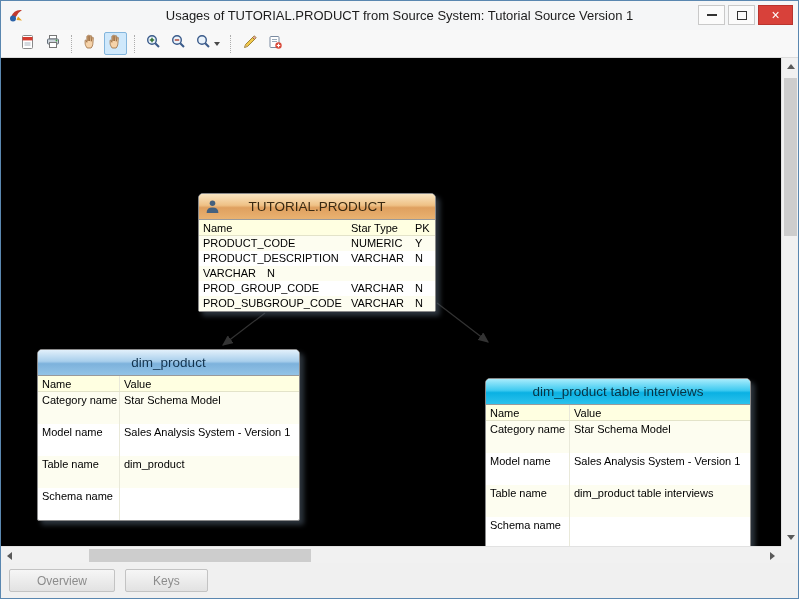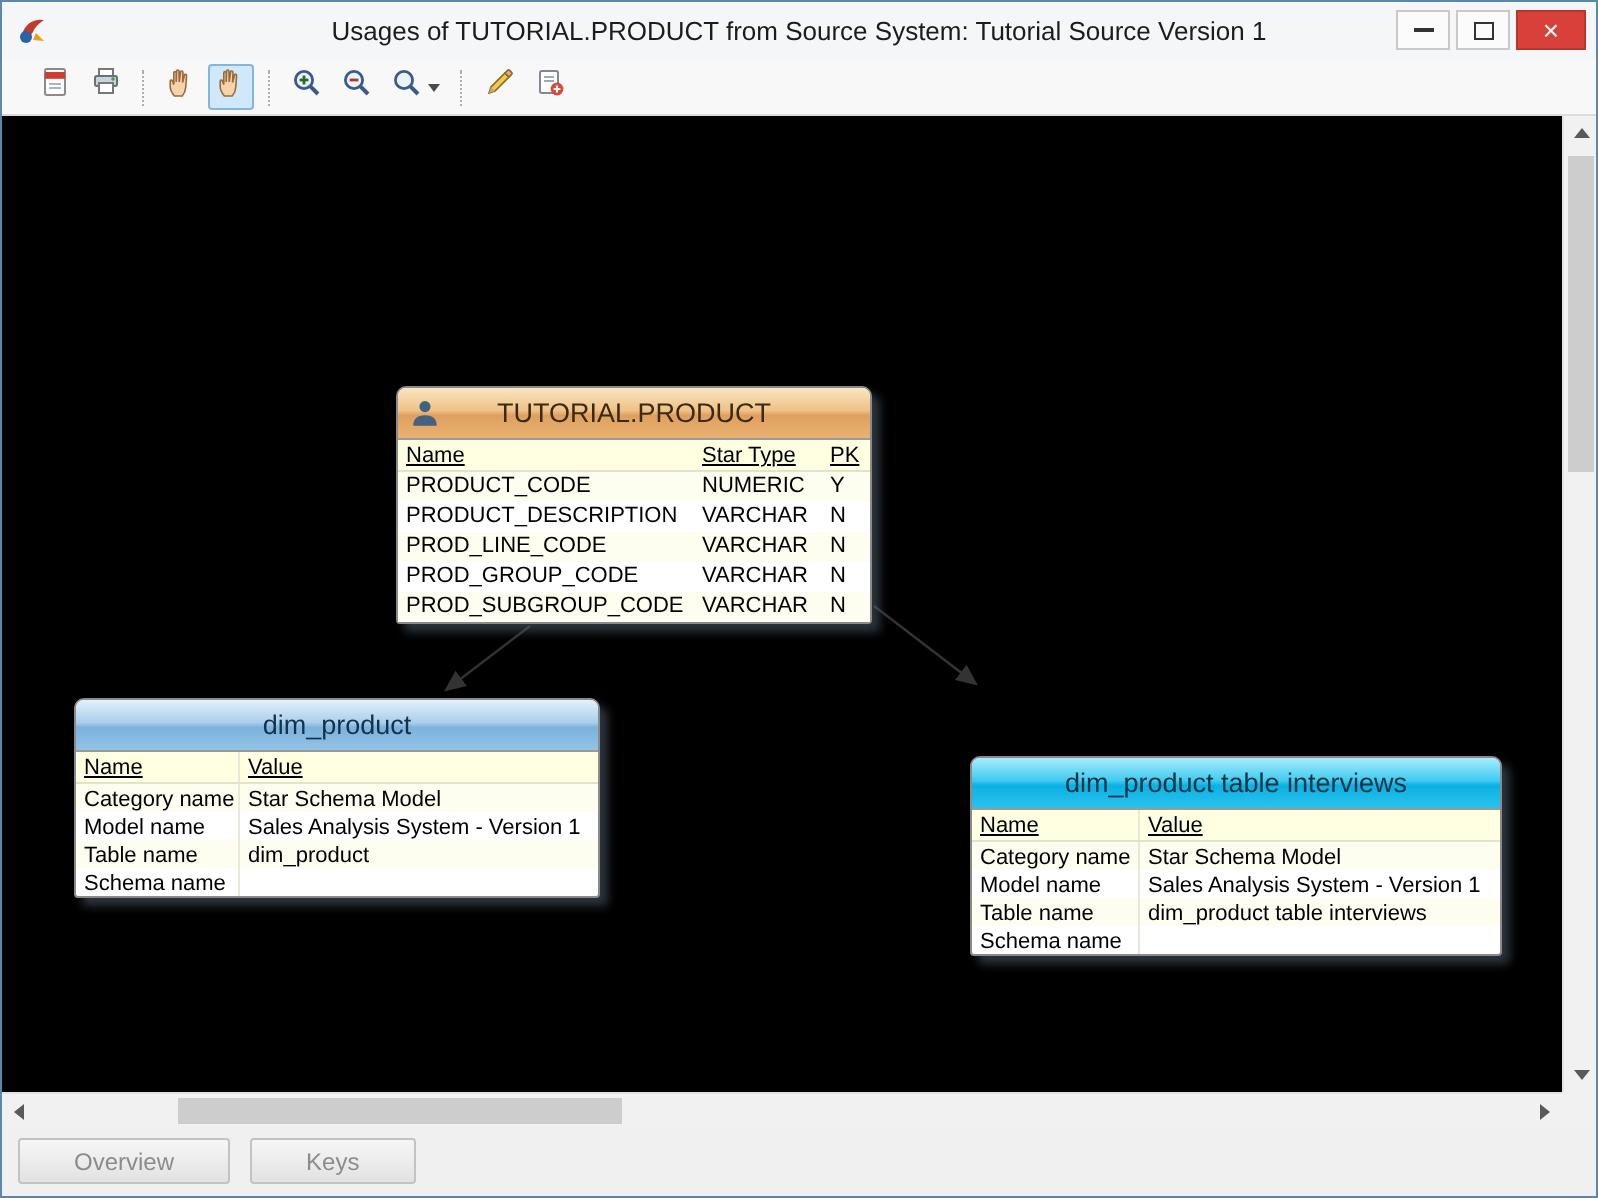--- a/index.html
+++ b/index.html
@@ -50,22 +50,22 @@
   .e-header{height:26px;border-radius:4px 4px 0 0;display:flex;align-items:center;justify-content:center;
     font-size:13.5px;position:relative;border-bottom:1px solid #9a9a9a;}
   .e-header .hicon{position:absolute;left:6px;top:5px;}
   .hdr-orange{background:linear-gradient(#f9e6c2,#efc186 45%,#dfa05f 55%,#e9b271);color:#3a2a12;}
   .hdr-blue{background:linear-gradient(#e2f0fb,#a9cfec 45%,#7db2dc 55%,#93c3e6);color:#12334e;}
   .hdr-cyan{background:linear-gradient(#a8ecfc,#40cbf1 45%,#0ab1e3 55%,#2cc2ec);color:#083344;}
   .trow{display:flex;align-items:stretch;}
   .thead{background:#ffffe1;border-bottom:1px solid #e3e3c9;}
   .cell{padding:0 0 0 4px;white-space:nowrap;overflow:hidden;}
   .rows-product .trow{height:15px;line-height:15px;}
-  .rows-usage .trow{height:14px;line-height:16px;}
-  .thead.trow{height:16px;line-height:16px;text-decoration:underline;}
+  .rows-usage .trow{height:32px;line-height:16px;}
+  .thead.trow{height:16px;line-height:16px;}
   .trow:nth-child(even):not(.thead){background:#fdfdf0;}
   
   .c-pname{width:148px;}
   .c-ptype{width:64px;}
   .c-ppk{flex:1;}
   
   .c-uname{width:82px;border-right:1px solid #e9e9da;}
   .c-uname-r{width:84px;border-right:1px solid #e9e9da;}
   .c-uval{flex:1;}
   
@@ -223,21 +223,20 @@
             <span class="cell c-pname">PRODUCT_CODE</span>
             <span class="cell c-ptype">NUMERIC</span>
             <span class="cell c-ppk">Y</span>
           </div>
           <div class="trow">
             <span class="cell c-pname">PRODUCT_DESCRIPTION</span>
             <span class="cell c-ptype">VARCHAR</span>
             <span class="cell c-ppk">N</span>
           </div>
           <div class="trow">
-            <span class="cell c-pname">PROD_LINE_CODE</span>
             <span class="cell c-ptype">VARCHAR</span>
             <span class="cell c-ppk">N</span>
           </div>
           <div class="trow">
             <span class="cell c-pname">PROD_GROUP_CODE</span>
             <span class="cell c-ptype">VARCHAR</span>
             <span class="cell c-ppk">N</span>
           </div>
           <div class="trow">
             <span class="cell c-pname">PROD_SUBGROUP_CODE</span>

